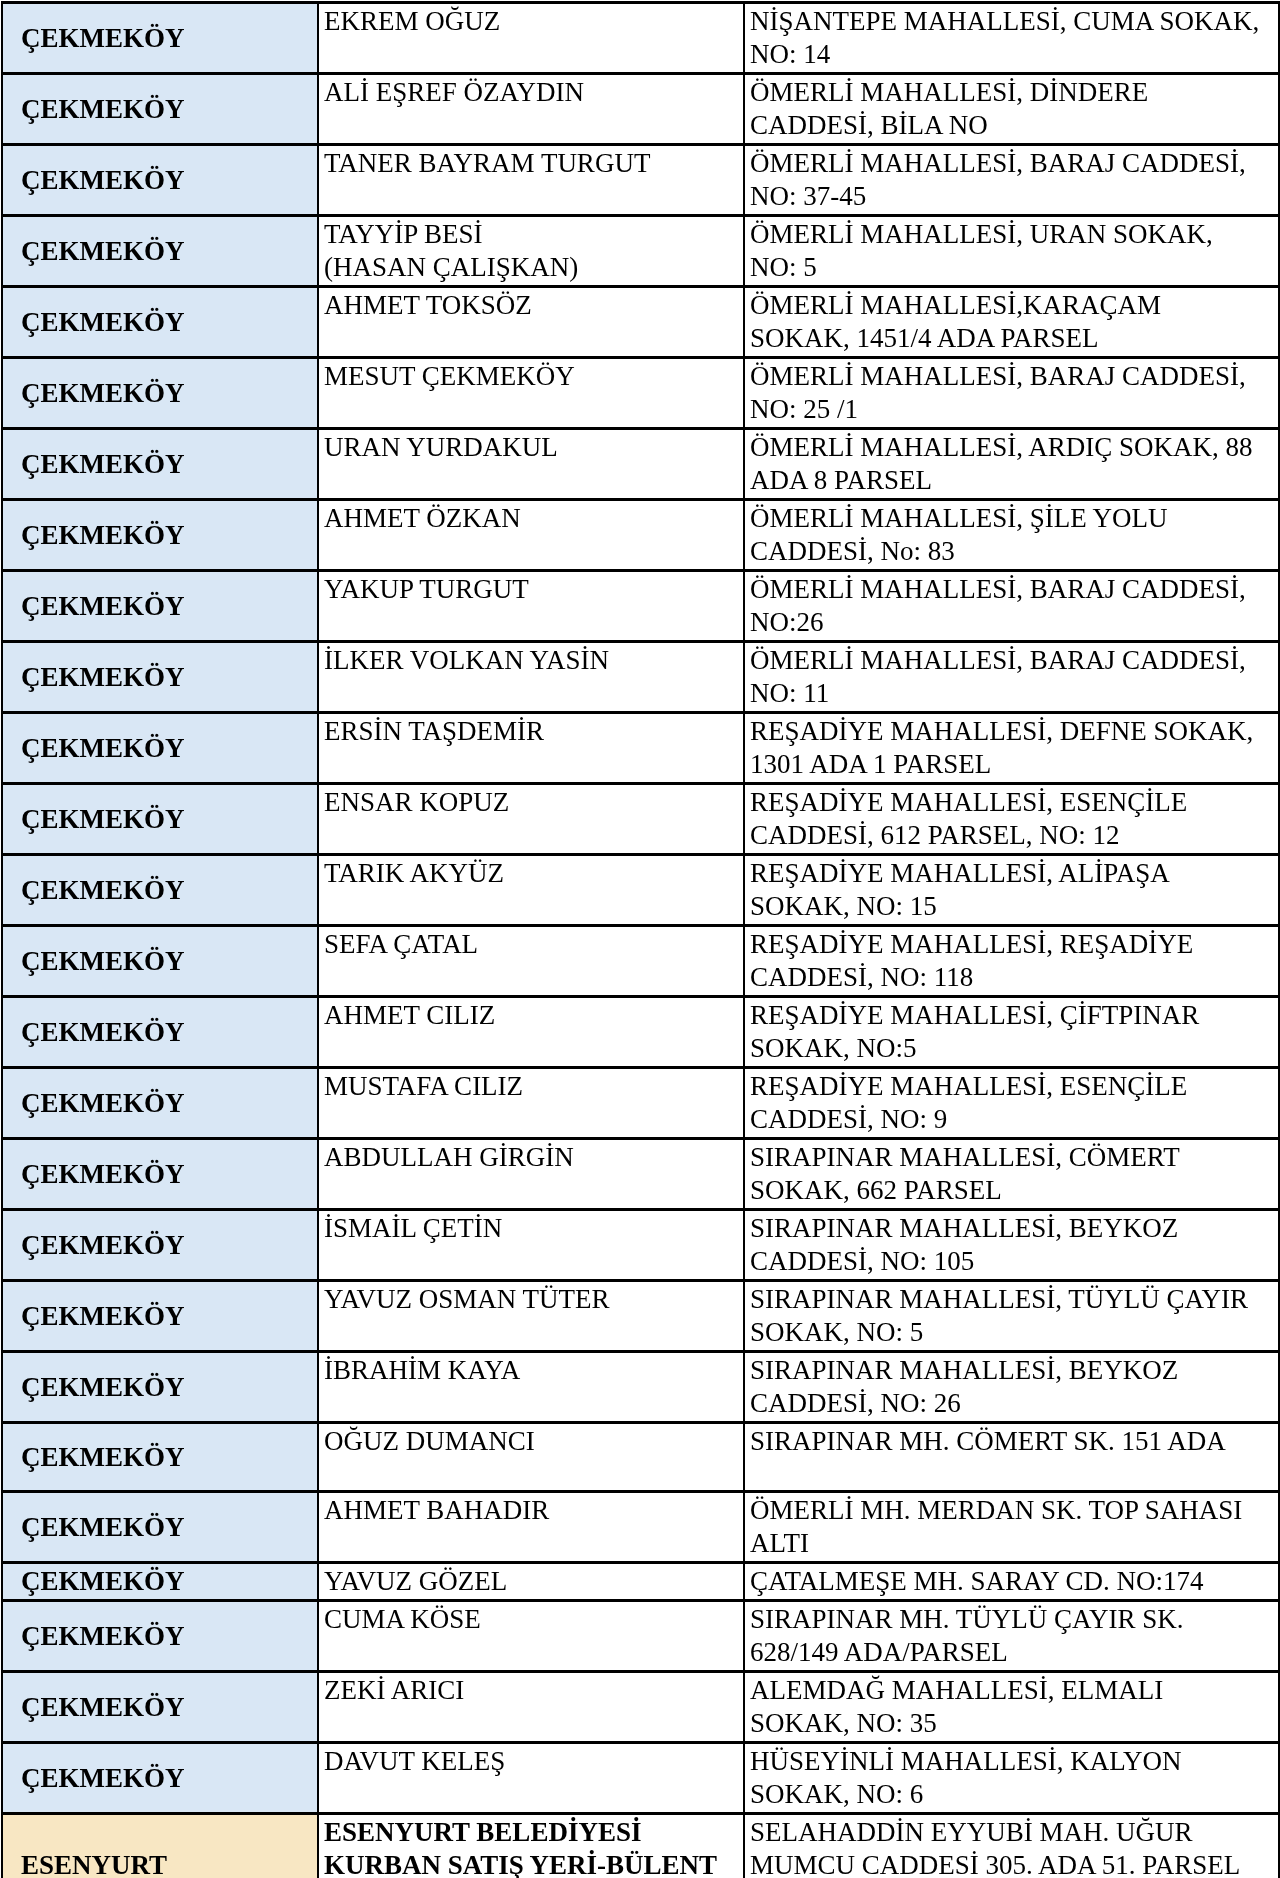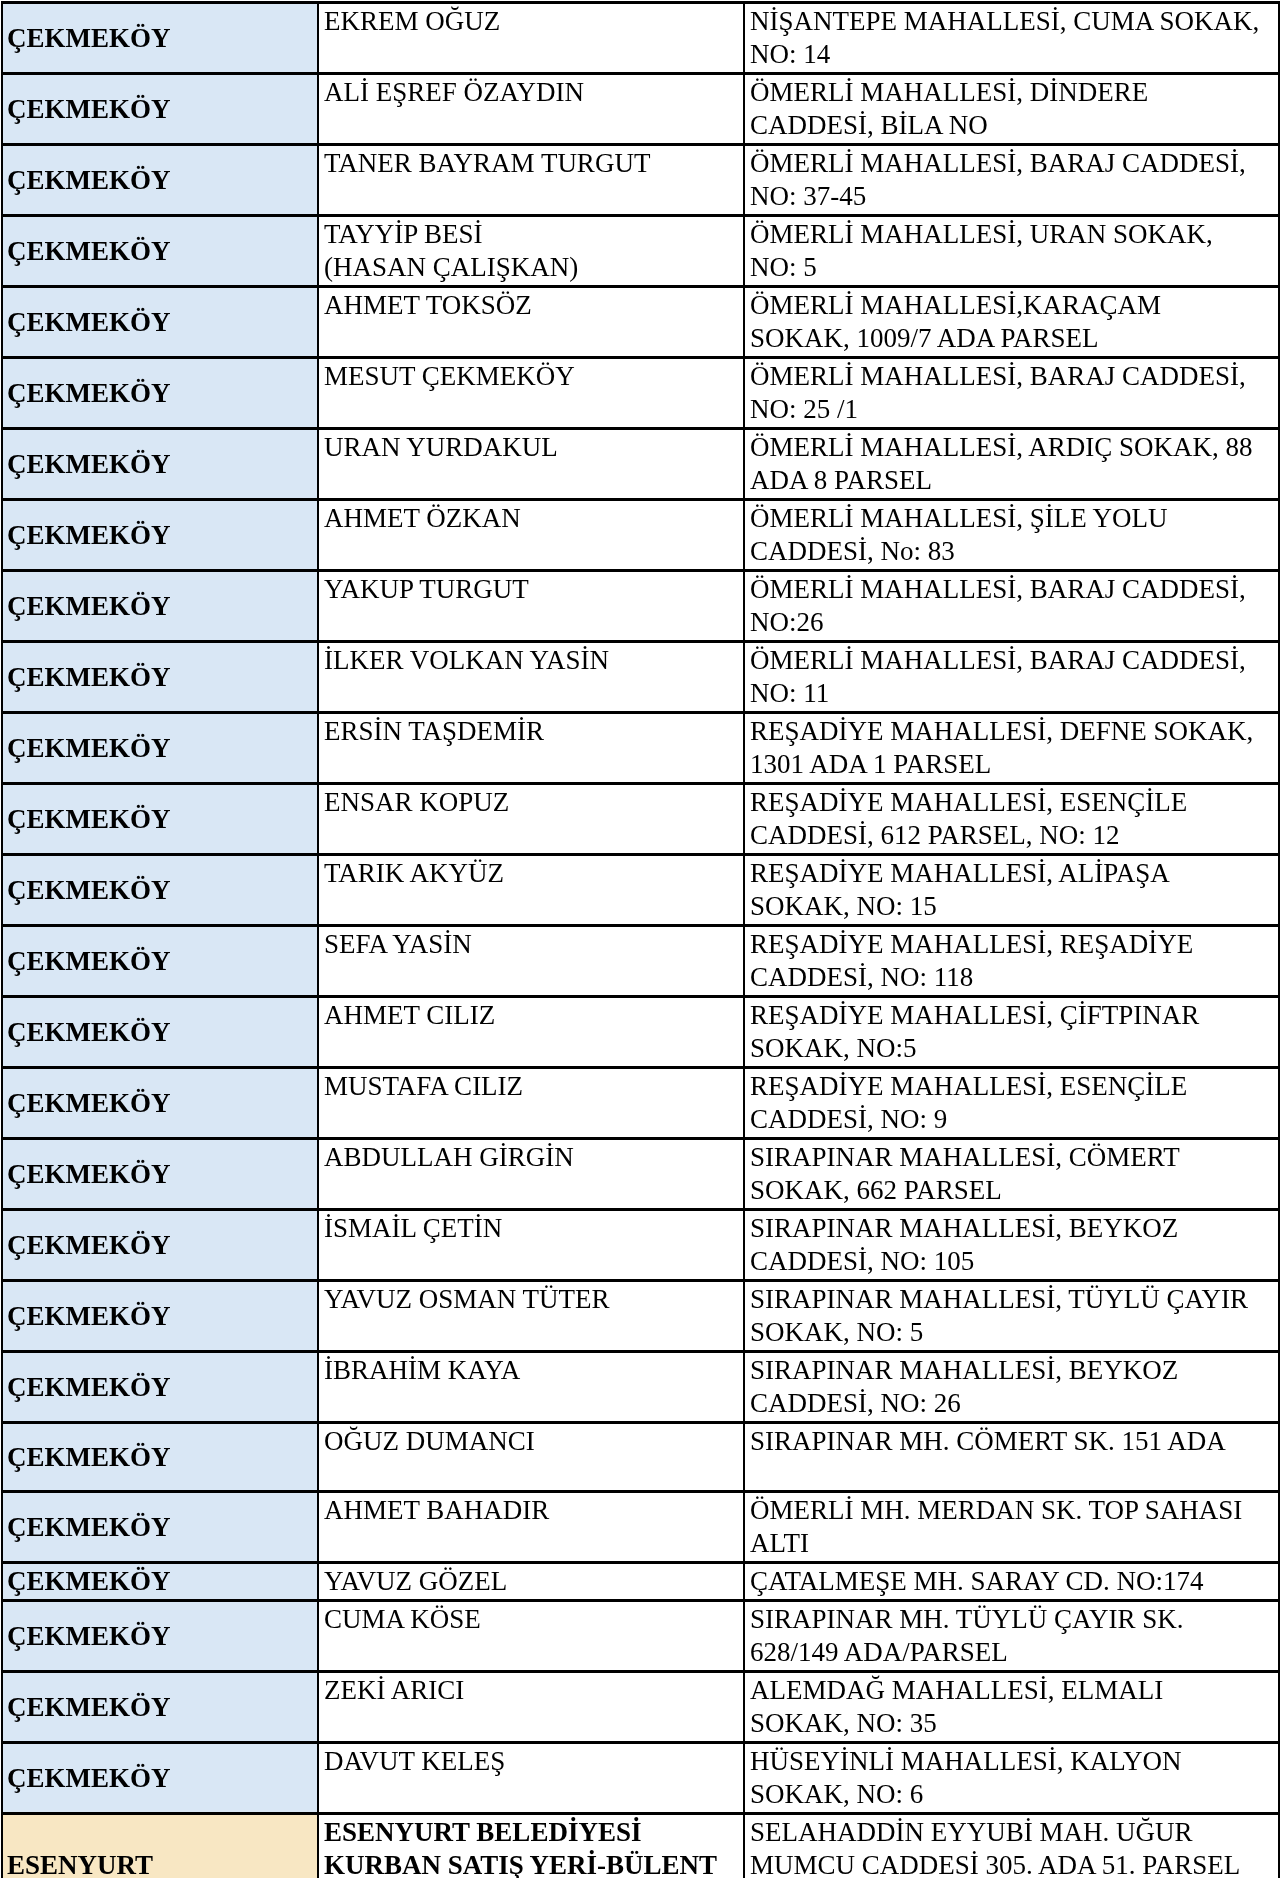--- a/index.html
+++ b/index.html
@@ -28,21 +28,21 @@
     font-size: 27px;
     line-height: 33px;
     white-space: pre-line;
     overflow: hidden;
   }
   tr.data-row { height: 69px; }          
   tr.data-row.row-short { height: 31px; } 
   td.district-cell {
     font-weight: bold;
     vertical-align: middle;
-    padding-left: 4px;
+    padding-left: 18px;
     margin-top: 17px;
   }
   td.name-cell.bold { font-weight: bold; }
 </style>
 </head>
 <body>
 
 <table class="kurban-table">
   <colgroup>
     <col style="width:316px">
@@ -72,21 +72,21 @@
     <td class="district-cell" style="background-color: rgb(217, 231, 245);">ÇEKMEKÖY</td>
     <td class="name-cell">TAYYİP BESİ
 (HASAN ÇALIŞKAN)</td>
     <td class="address-cell">ÖMERLİ MAHALLESİ, URAN SOKAK,
 NO: 5</td>
   </tr>
       <tr class="data-row">
     <td class="district-cell" style="background-color: rgb(217, 231, 245);">ÇEKMEKÖY</td>
     <td class="name-cell">AHMET TOKSÖZ</td>
     <td class="address-cell">ÖMERLİ MAHALLESİ,KARAÇAM
-SOKAK, 1009/7 ADA PARSEL</td>
+SOKAK, 1451/4 ADA PARSEL</td>
   </tr>
       <tr class="data-row">
     <td class="district-cell" style="background-color: rgb(217, 231, 245);">ÇEKMEKÖY</td>
     <td class="name-cell">MESUT ÇEKMEKÖY</td>
     <td class="address-cell">ÖMERLİ MAHALLESİ, BARAJ CADDESİ,
 NO: 25 /1</td>
   </tr>
       <tr class="data-row">
     <td class="district-cell" style="background-color: rgb(217, 231, 245);">ÇEKMEKÖY</td>
     <td class="name-cell">URAN YURDAKUL</td>
@@ -124,21 +124,21 @@
 CADDESİ, 612 PARSEL, NO: 12</td>
   </tr>
       <tr class="data-row">
     <td class="district-cell" style="background-color: rgb(217, 231, 245);">ÇEKMEKÖY</td>
     <td class="name-cell">TARIK AKYÜZ</td>
     <td class="address-cell">REŞADİYE MAHALLESİ, ALİPAŞA
 SOKAK, NO: 15</td>
   </tr>
       <tr class="data-row">
     <td class="district-cell" style="background-color: rgb(217, 231, 245);">ÇEKMEKÖY</td>
-    <td class="name-cell">SEFA YASİN</td>
+    <td class="name-cell">SEFA ÇATAL</td>
     <td class="address-cell">REŞADİYE MAHALLESİ, REŞADİYE
 CADDESİ, NO: 118</td>
   </tr>
       <tr class="data-row">
     <td class="district-cell" style="background-color: rgb(217, 231, 245);">ÇEKMEKÖY</td>
     <td class="name-cell">AHMET CILIZ</td>
     <td class="address-cell">REŞADİYE MAHALLESİ, ÇİFTPINAR
 SOKAK, NO:5</td>
   </tr>
       <tr class="data-row">

